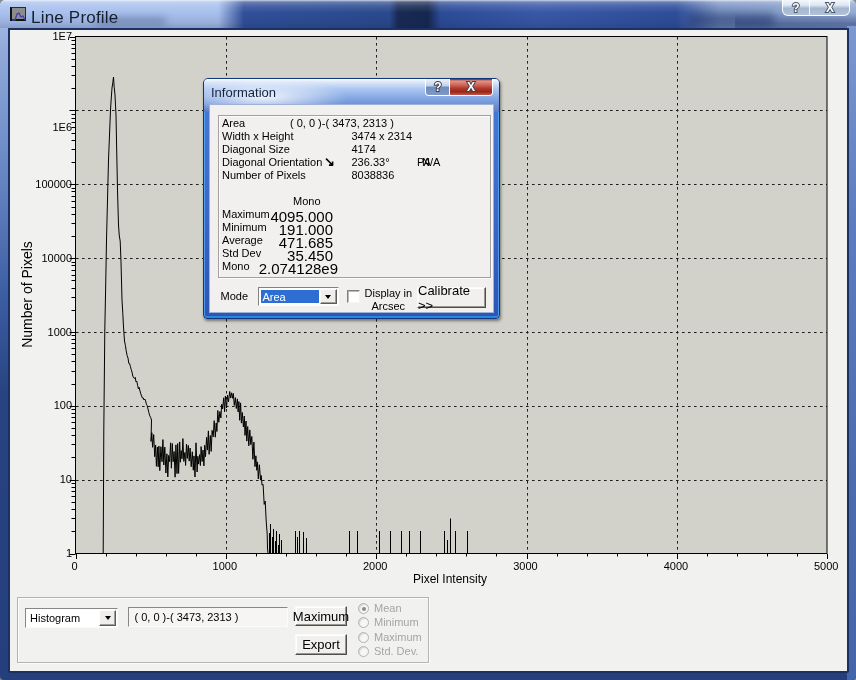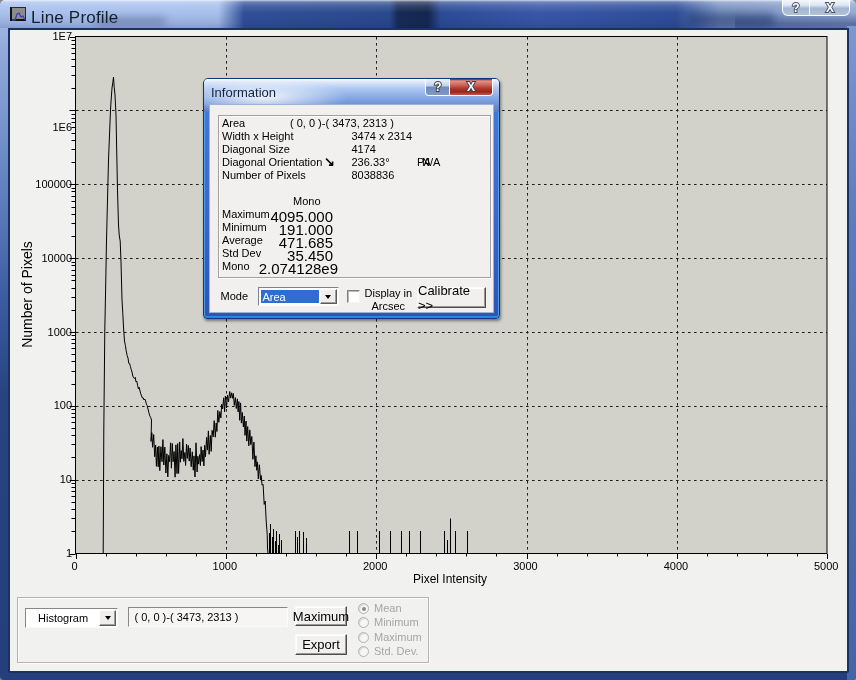--- a/index.html
+++ b/index.html
@@ -188,21 +188,21 @@
 <div class="xlab" style="left:345.2px">2000</div>
 <div class="xlab" style="left:495.5px">3000</div>
 <div class="xlab" style="left:645.9px">4000</div>
 <div class="xlab" style="left:796.2px">5000</div>
 
   <div id="nop">Number of Pixels</div>
   <div id="pint">Pixel Intensity</div>
 
   <div id="grpbox"></div>
   <div class="sunken" style="left:25px;top:608px;width:93px;height:20px;background:#fff">
-      <span style="padding-left:12px">Histogram</span>
+      <span style="padding-left:4px">Histogram</span>
       <div class="cmbbtn">
         <div class="arr"></div>
       </div>
     </div>
   <div class="sunken" style="left:127.5px;top:606.5px;width:160px;height:20px">
       <span style="padding-left:6px">( 0, 0 )-( 3473, 2313 )</span>
     </div>
   <div class="btn" style="left:295px;top:606px;width:52px;height:20px">Maximum</div>
   <div class="btn" style="left:295px;top:634px;width:52px;height:21px">Export</div>
   <div class="radio" style="left:358px;top:603px">

